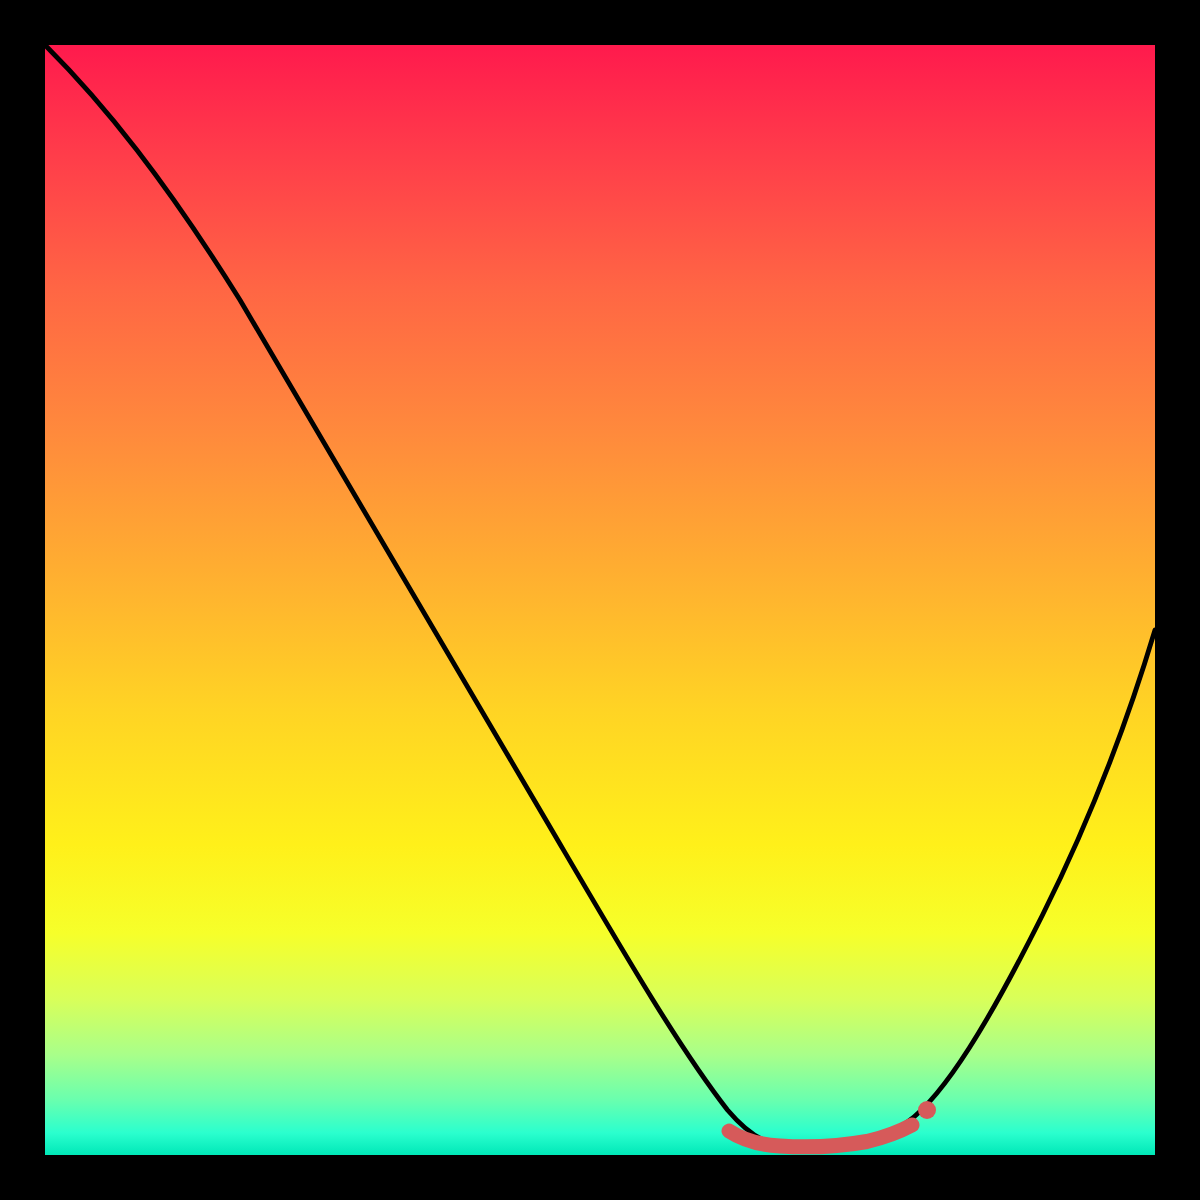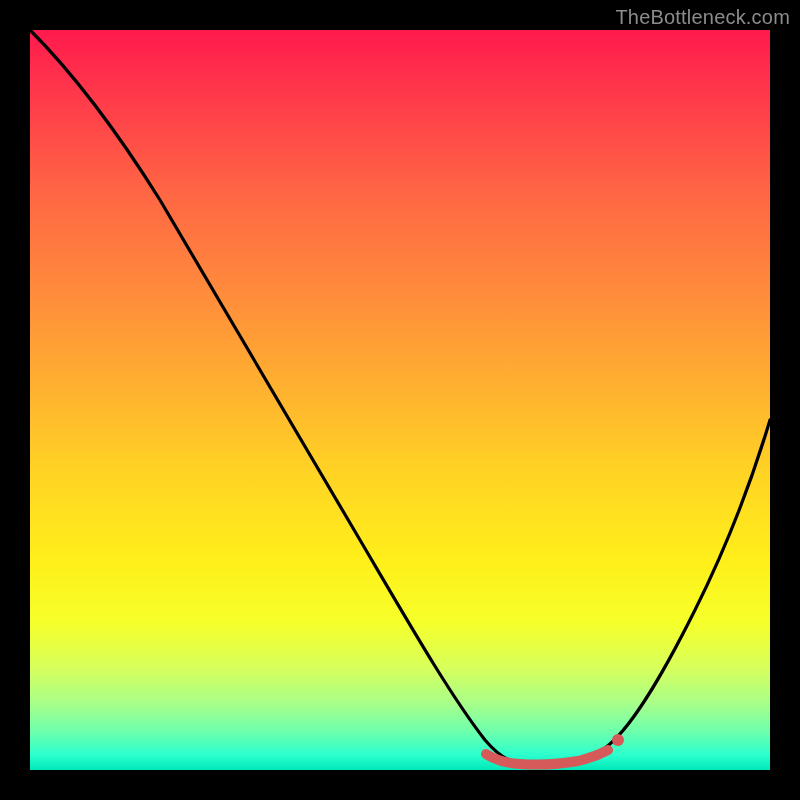--- a/index.html
+++ b/index.html
@@ -54,21 +54,20 @@
     color: #8c8c8c;
     font-size: 20px;
     font-weight: 500;
     letter-spacing: 0.2px;
   }
 </style>
 </head>
 <body>
 
 <div class="frame">
-  <div class="attribution">TheBottleneck.com</div>
 
   <div class="plot-area">
     <svg class="curve-svg" viewBox="0 0 740 740">
 
       <path d="M 0 0
                C 40 40, 80 90, 130 170
                C 190 270, 260 390, 330 510
                C 380 595, 420 665, 455 710
                C 472 730, 485 735, 505 735
                C 530 735, 552 733, 575 718

